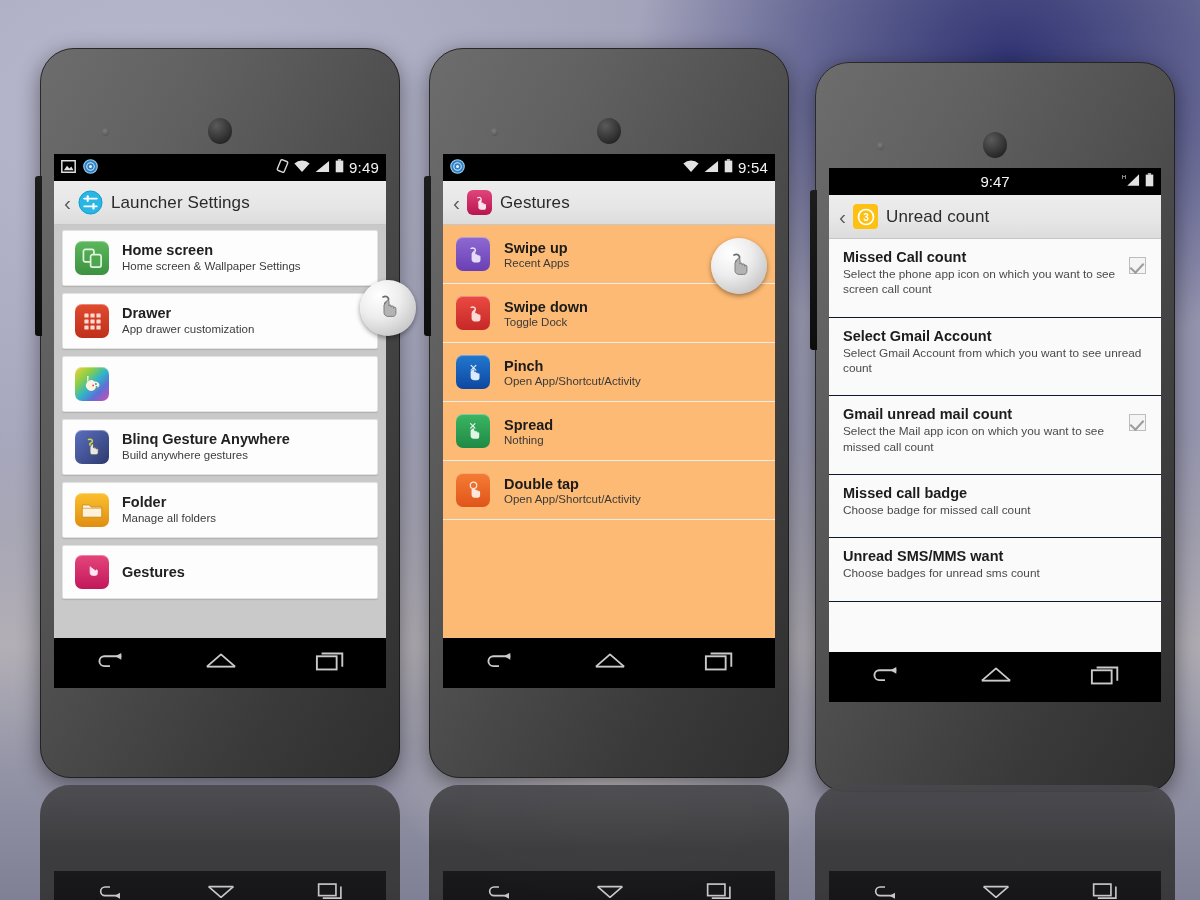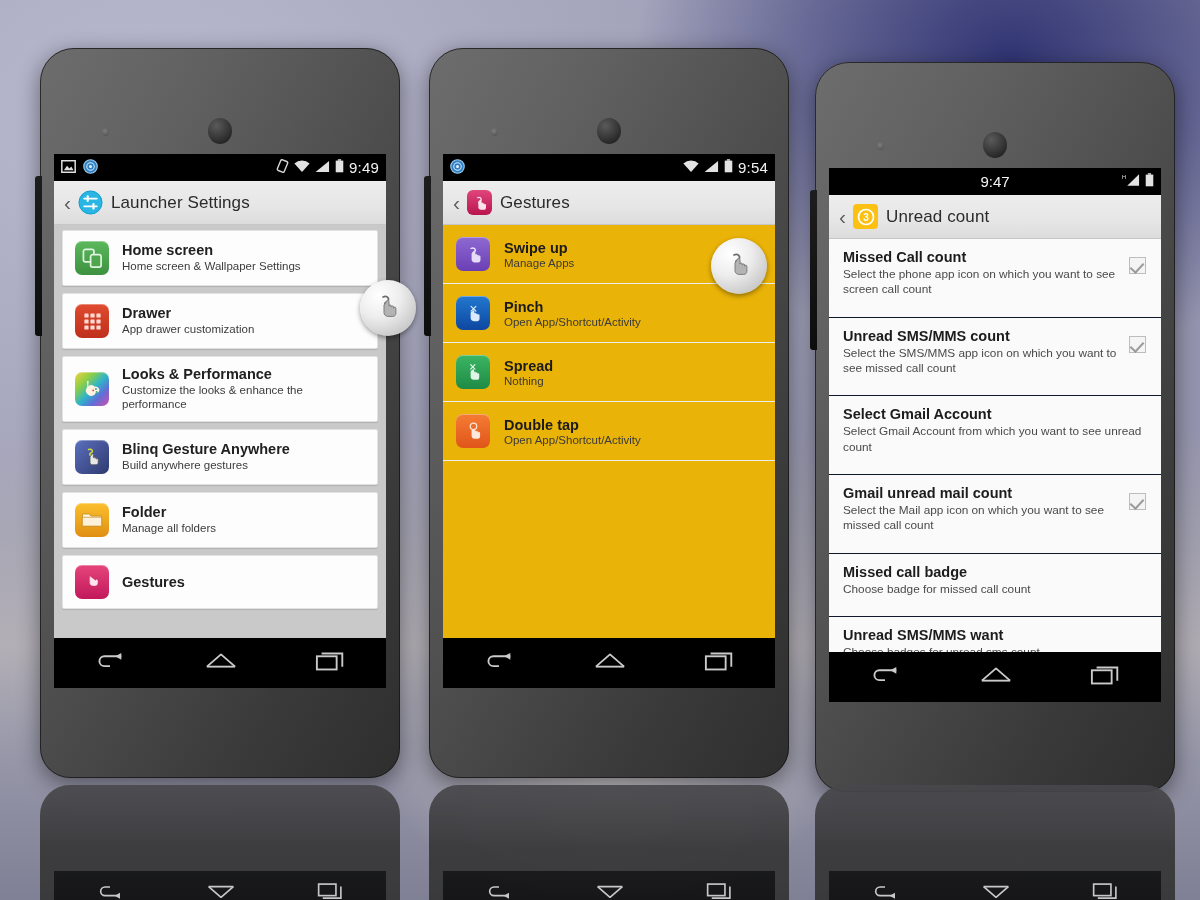--- a/index.html
+++ b/index.html
@@ -99,21 +99,21 @@
     min-height: 56px;
   }
   .appicon { width: 34px; height: 34px; border-radius: 7px; flex: none;
              display:flex; align-items:center; justify-content:center;
              box-shadow: inset 0 1px 0 rgba(255,255,255,0.35); }
   .c-txt { display: flex; flex-direction: column; gap: 1px; }
   .c-title { font-size: 14.5px; font-weight: bold; color: #212121; }
   .c-sub { font-size: 11.5px; color: #3c3c3c; line-height: 1.25; }
 
   
-  .rowlist { background: #eab308; height: 413px; }
+  .rowlist { background: #fdba74; height: 413px; }
   .grow {
     display: flex; align-items: center; gap: 14px;
     padding: 9px 13px; border-bottom: 1px solid #ededed;
     min-height: 59px;
   }
   .g-title { font-size: 14.5px; font-weight: bold; color: #1b1b1b; }
   .g-sub { font-size: 11.5px; color: #3a3a3a; }
 
   
   .prefs { background: #fafafa; height: 413px; }
@@ -282,24 +282,20 @@
       <div class="card">
         <span class="appicon" style="background:linear-gradient(135deg,#f4d03f 0%,#8ccf45 28%,#2fb4c9 52%,#5f6fd6 72%,#d34bb0 100%);">
           <svg width="22" height="22" viewBox="0 0 22 22">
             <path d="M6 3 L7.6 3 L7.2 11 L6.4 11 Z" fill="#f2f2f2"></path>
             <path d="M13.5 8.5 a5.2 5.2 0 1 0 -0.2 8.2 c1.2 0 0.6 -1.4 1.5 -1.6 c1.6 -0.3 3.6 -0.8 3.6 -3 c0 -2.2 -2.2 -3.8 -4.9 -3.6 Z" fill="#fdf3e0"></path>
             <circle cx="12.2" cy="12.4" r="0.95" fill="#e14a4a"></circle>
               <circle cx="14.9" cy="11" r="0.95" fill="#3b8ddd"></circle>
               <circle cx="15.6" cy="14" r="0.95" fill="#3fae5d"></circle>
           </svg>
         </span>
-        <span class="c-txt">
-          <span class="c-title">Looks &amp; Performance</span>
-          <span class="c-sub">Customize the looks &amp; enhance the performance</span>
-        </span>
       </div>
 
       <div class="card">
         <span class="appicon" style="background:linear-gradient(135deg,#5b6fbf,#2e3a6e);">
           <svg width="22" height="22" viewBox="0 0 22 22">
             <path d="M7.5 3.5 c3.5 -1.2 5.2 2 2.6 3.2 c-2.4 1.1 -1.4 3.4 1 2.8" fill="none" stroke="#cddc39" stroke-width="1.5" stroke-linecap="round"></path>
             <path d="M9 11 l0 5.2 c0 1.6 1.2 2.6 2.8 2.6 l3.2 0 c1.4 0 2.2 -1 2.2 -2.2 l0 -3.4 c0 -1 -1.6 -1.1 -1.6 0 l0 -0.8 c0 -1 -1.6 -1.1 -1.6 0 l0 -0.7 c0 -1 -1.6 -1.1 -1.6 0 l0 -3.2 c0 -1.1 -1.7 -1.1 -1.7 0 Z" fill="#e8e8e8" stroke="#555" stroke-width="0.8"></path>
           </svg>
         </span>
         <span class="c-txt">
@@ -418,24 +414,36 @@
 
       <div class="grow">
         <span class="appicon" style="background:linear-gradient(180deg,#8e6ad1,#6a3fb5);">
           <svg width="21" height="21" viewBox="0 0 22 22">
             <path d="M8.5 4.6 c4 -1.6 6 2.5 3 3.8 c-2.7 1.2 -1.6 3.9 1.2 3.2" fill="none" stroke="#efe6fb" stroke-width="1.4" stroke-linecap="round"></path>
             <path d="M9 10.5 l0 5.8 c0 1.8 1.4 3 3.2 3 l3.6 0 c1.6 0 2.5 -1.1 2.5 -2.5 l0 -3.8 c0 -1.2 -1.8 -1.2 -1.8 0 l0 -0.9 c0 -1.2 -1.8 -1.2 -1.8 0 l0 -0.8 c0 -1.2 -1.8 -1.2 -1.8 0 l0 -3.6 c0 -1.2 -1.9 -1.2 -1.9 0 Z" fill="#e7dcf8"></path>
             </svg>
         </span>
         <span class="c-txt">
           <span class="g-title">Swipe up</span>
-          <span class="g-sub">Manage Apps</span>
-        </span>
-      </div>
-
+          <span class="g-sub">Recent Apps</span>
+        </span>
+      </div>
+
+      <div class="grow">
+        <span class="appicon" style="background:linear-gradient(180deg,#ea4a41,#c62828);">
+          <svg width="21" height="21" viewBox="0 0 22 22">
+            <path d="M8.5 4.6 c4 -1.6 6 2.5 3 3.8 c-2.7 1.2 -1.6 3.9 1.2 3.2" fill="none" stroke="#fde2e0" stroke-width="1.4" stroke-linecap="round"></path>
+            <path d="M9 10.5 l0 5.8 c0 1.8 1.4 3 3.2 3 l3.6 0 c1.6 0 2.5 -1.1 2.5 -2.5 l0 -3.8 c0 -1.2 -1.8 -1.2 -1.8 0 l0 -0.9 c0 -1.2 -1.8 -1.2 -1.8 0 l0 -0.8 c0 -1.2 -1.8 -1.2 -1.8 0 l0 -3.6 c0 -1.2 -1.9 -1.2 -1.9 0 Z" fill="#fbd9d6"></path>
+            </svg>
+        </span>
+        <span class="c-txt">
+          <span class="g-title">Swipe down</span>
+          <span class="g-sub">Toggle Dock</span>
+        </span>
+      </div>
 
       <div class="grow">
         <span class="appicon" style="background:linear-gradient(180deg,#2278cf,#0d47a1);">
           <svg width="21" height="21" viewBox="0 0 22 22">
             <path d="M13.5 3.5 L8.5 8.5 M8.5 3.5 L13.5 8.5" stroke="#dbeaff" stroke-width="1.3" stroke-linecap="round"></path>
             <path d="M8 10 l0 5.8 c0 1.8 1.4 3.2 3.2 3.2 l3.6 0 c1.6 0 2.5 -1.1 2.5 -2.5 l0 -3.8 c0 -1.2 -1.8 -1.2 -1.8 0 l0 -0.9 c0 -1.2 -1.8 -1.2 -1.8 0 l0 -0.8 c0 -1.2 -1.8 -1.2 -1.8 0 l0 -2.6 c0 -1.2 -1.9 -1.2 -1.9 0 Z" fill="#dbeaff"></path>
             </svg>
         </span>
         <span class="c-txt">
           <span class="g-title">Pinch</span>
@@ -541,27 +549,20 @@
     <div class="prefs">
 
       <div class="pref">
         <div class="p-txt">
           <div class="p-title">Missed Call count</div>
           <div class="p-sub">Select the phone app icon on which you want to see screen call count</div>
         </div>
         <div class="cbox on"></div>
       </div>
 
-      <div class="pref">
-        <div class="p-txt">
-          <div class="p-title">Unread SMS/MMS count</div>
-          <div class="p-sub">Select the SMS/MMS app icon on which you want to see missed call count</div>
-        </div>
-        <div class="cbox on"></div>
-      </div>
 
       <div class="pref">
         <div class="p-txt">
           <div class="p-title">Select Gmail Account</div>
           <div class="p-sub">Select Gmail Account from which you want to see unread count</div>
         </div>
       </div>
 
       <div class="pref">
         <div class="p-txt">

